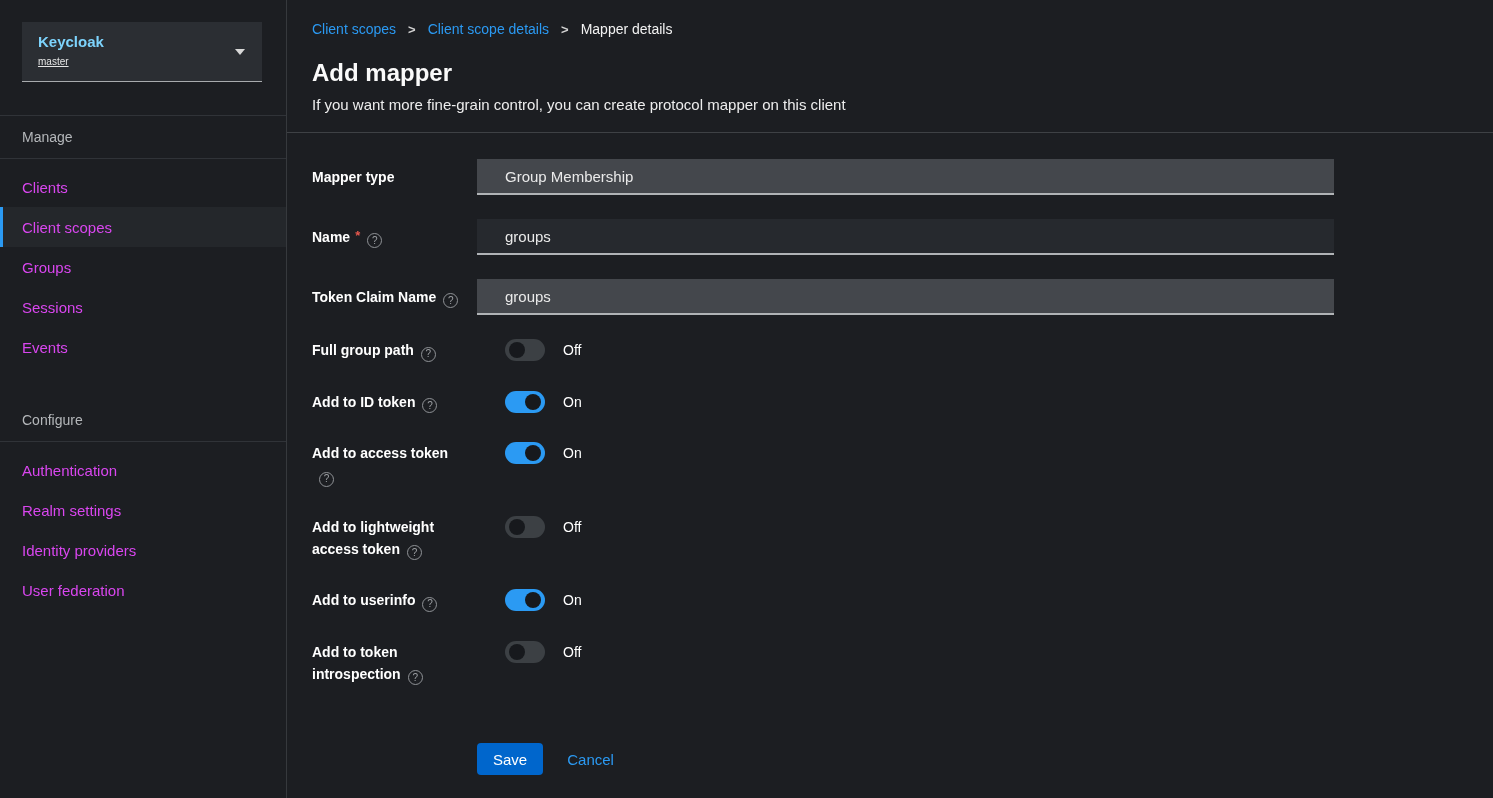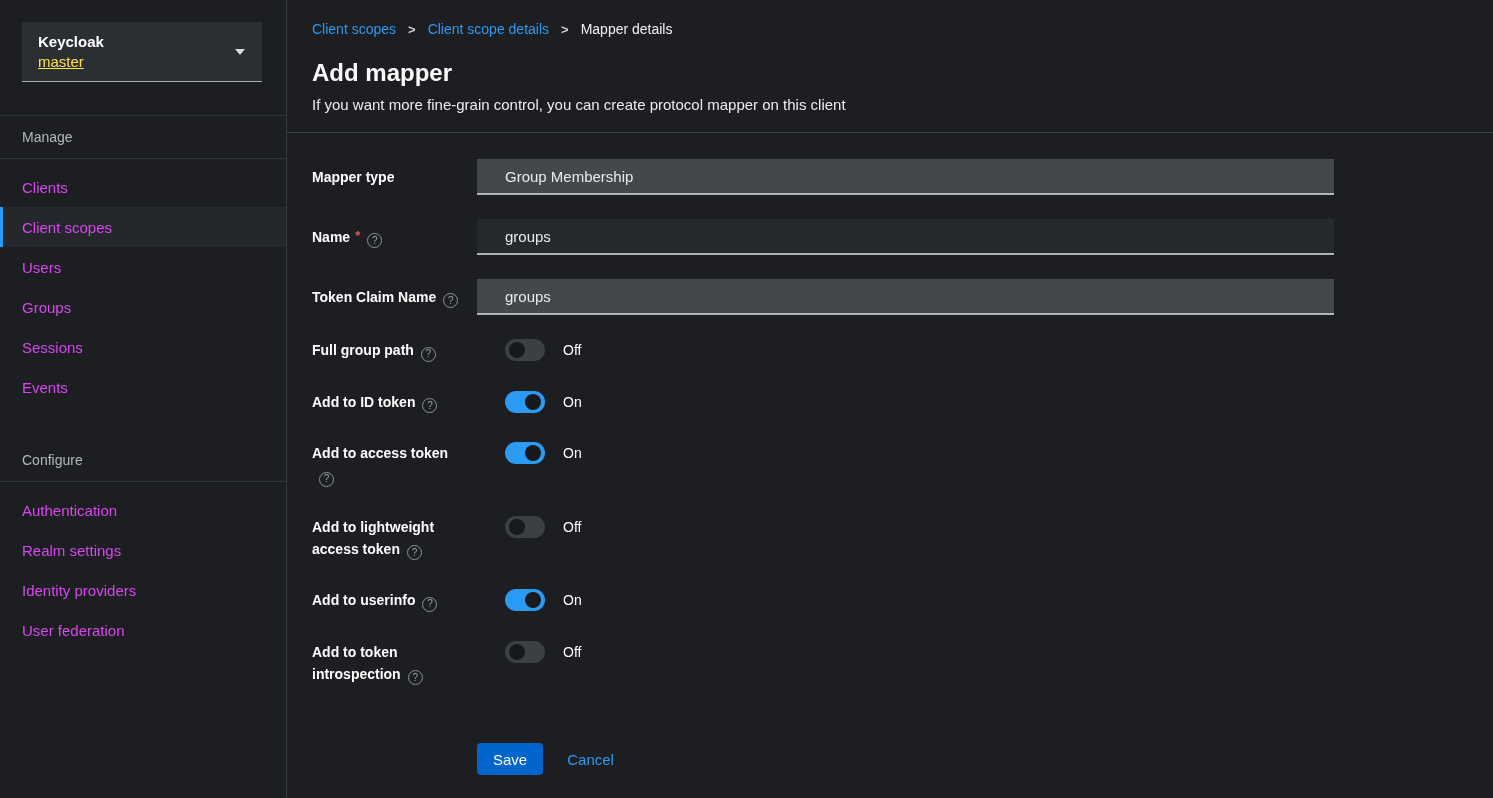--- a/index.html
+++ b/index.html
@@ -14,22 +14,22 @@
   
   .sidebar {
     width:287px; min-width:287px; height:100%;
     background:#1c1e22; border-right:1px solid #36393d;
   }
   .realm-selector {
     position:relative; margin:22px 0 0 22px; width:240px; height:60px;
     background:#2b2e33; border-bottom:1px solid #a8abae;
     padding:9px 16px; cursor:pointer;
   }
-  .realm-title { font-weight:bold; font-size:15px; line-height:21px; color:#ffffff; }
-  .realm-name  { font-size:15px; line-height:20px; color:#fde047;text-decoration:underline; }
+  .realm-title { font-weight:bold; font-size:15px; line-height:21px; color:#7dd3fc; }
+  .realm-name  { font-size:10px; line-height:20px; color:#e5e5e5;text-decoration:underline; }
   .caret {
     position:absolute; right:17px; top:27px; width:0; height:0;
     border-left:5px solid transparent; border-right:5px solid transparent;
     border-top:6px solid #d8d8d8;
   }
   .sidebar nav { margin-top:33px; }
   .nav-section { border-top:1px solid #303338; }
   .nav-section + .nav-section { border-top:0; margin-top:24px; }
   .nav-heading {
     padding:13px 0 13px 22px; font-size:14px; color:#b4b7ba;
@@ -105,21 +105,20 @@
       <div class="realm-title">Keycloak</div>
       <div class="realm-name">master</div>
       <span class="caret"></span>
     </div>
     <nav id="nav-sections">
         <div class="nav-section">
           <div class="nav-heading">Manage</div>
           <ul class="nav-list">
             <li class="nav-item">Clients</li>
             <li class="nav-item selected">Client scopes</li>
-            <li class="nav-item">Users</li>
             <li class="nav-item">Groups</li>
             <li class="nav-item">Sessions</li>
             <li class="nav-item">Events</li>
           </ul>
         </div>
         <div class="nav-section">
           <div class="nav-heading">Configure</div>
           <ul class="nav-list">
             <li class="nav-item">Authentication</li>
             <li class="nav-item">Realm settings</li>

